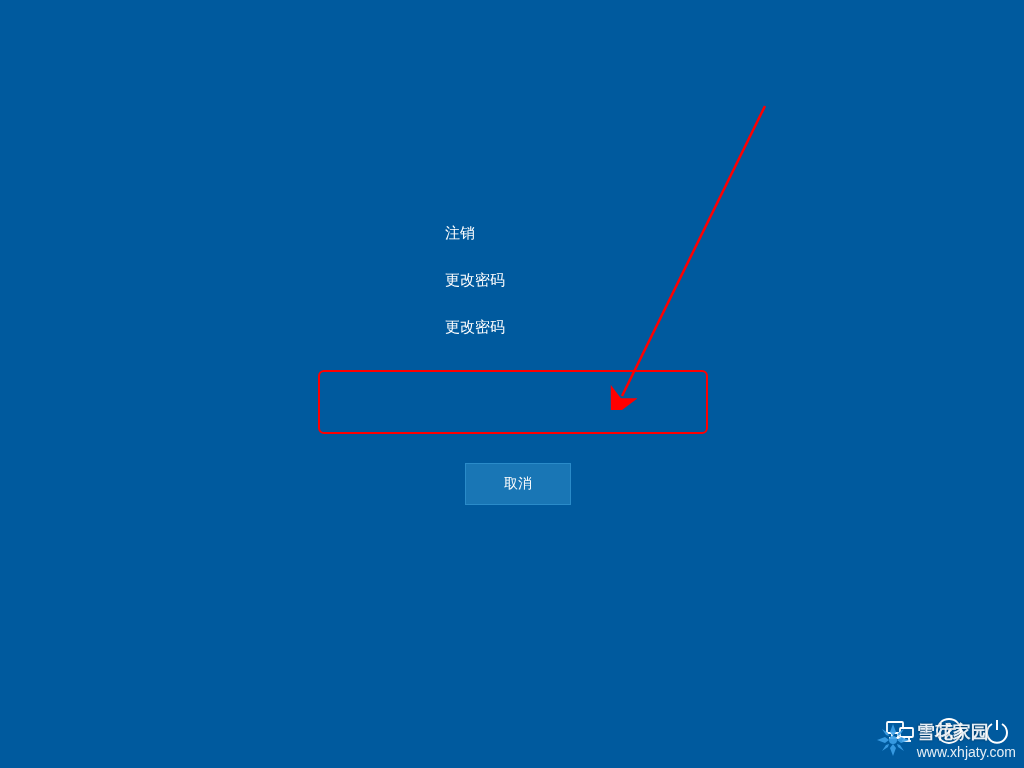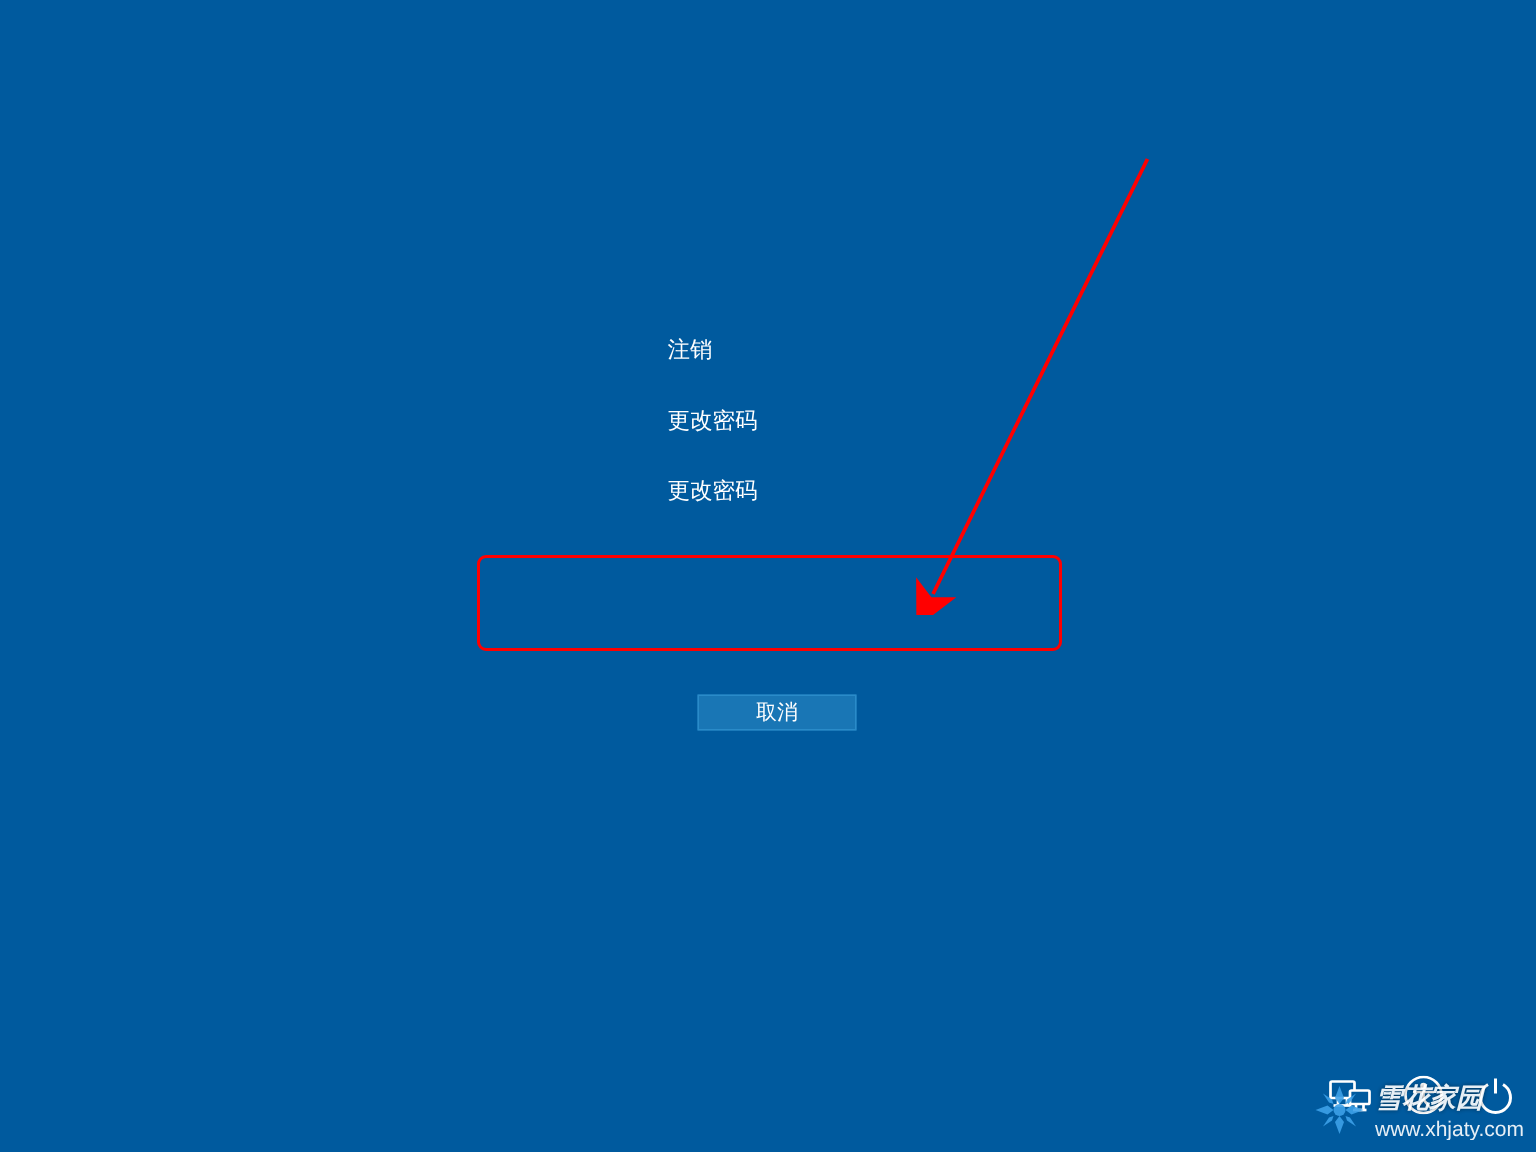--- a/index.html
+++ b/index.html
@@ -37,21 +37,21 @@
       height: 64px;
       border: 2px solid #ff0000;
       border-radius: 6px;
       pointer-events: none;
     }
     .cancel-button {
       position: absolute;
       left: 465px;
       top: 463px;
       width: 106px;
-      height: 24px;
+      height: 42px;
       background-color: #1976b5;
       border: 1px solid #2a8bc9;
       color: #ffffff;
       font-size: 14px;
       font-family: "Microsoft YaHei", "Segoe UI", sans-serif;
       cursor: pointer;
       display: flex;
       align-items: center;
       justify-content: center;
     }
@@ -92,21 +92,20 @@
     .watermark-text {
       display: flex;
       flex-direction: column;
       align-items: flex-start;
     }
     .watermark-title {
       color: #ffffff;
       font-size: 18px;
       font-weight: bold;
       text-shadow: 0 0 3px rgba(0,0,0,0.5);
-      font-style: italic;
     }
     .watermark-url {
       color: #ffffff;
       font-size: 14px;
     }
   </style>
 </head>
 <body>
 
 <div class="menu-container">

